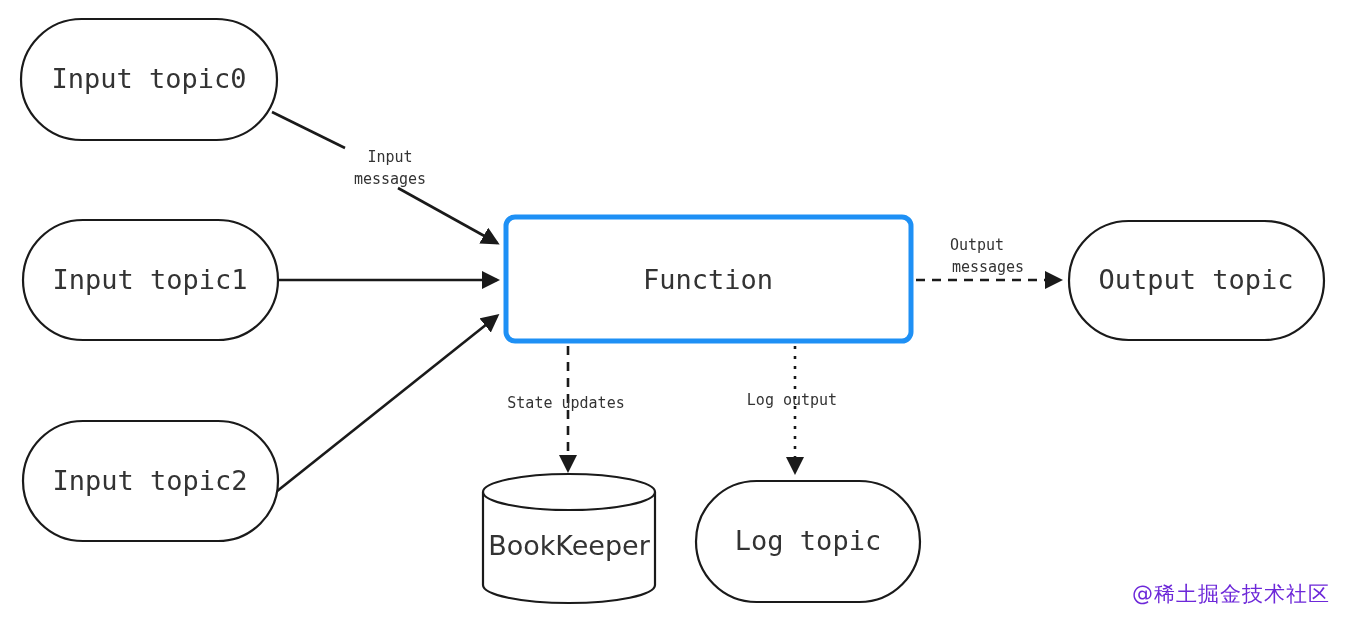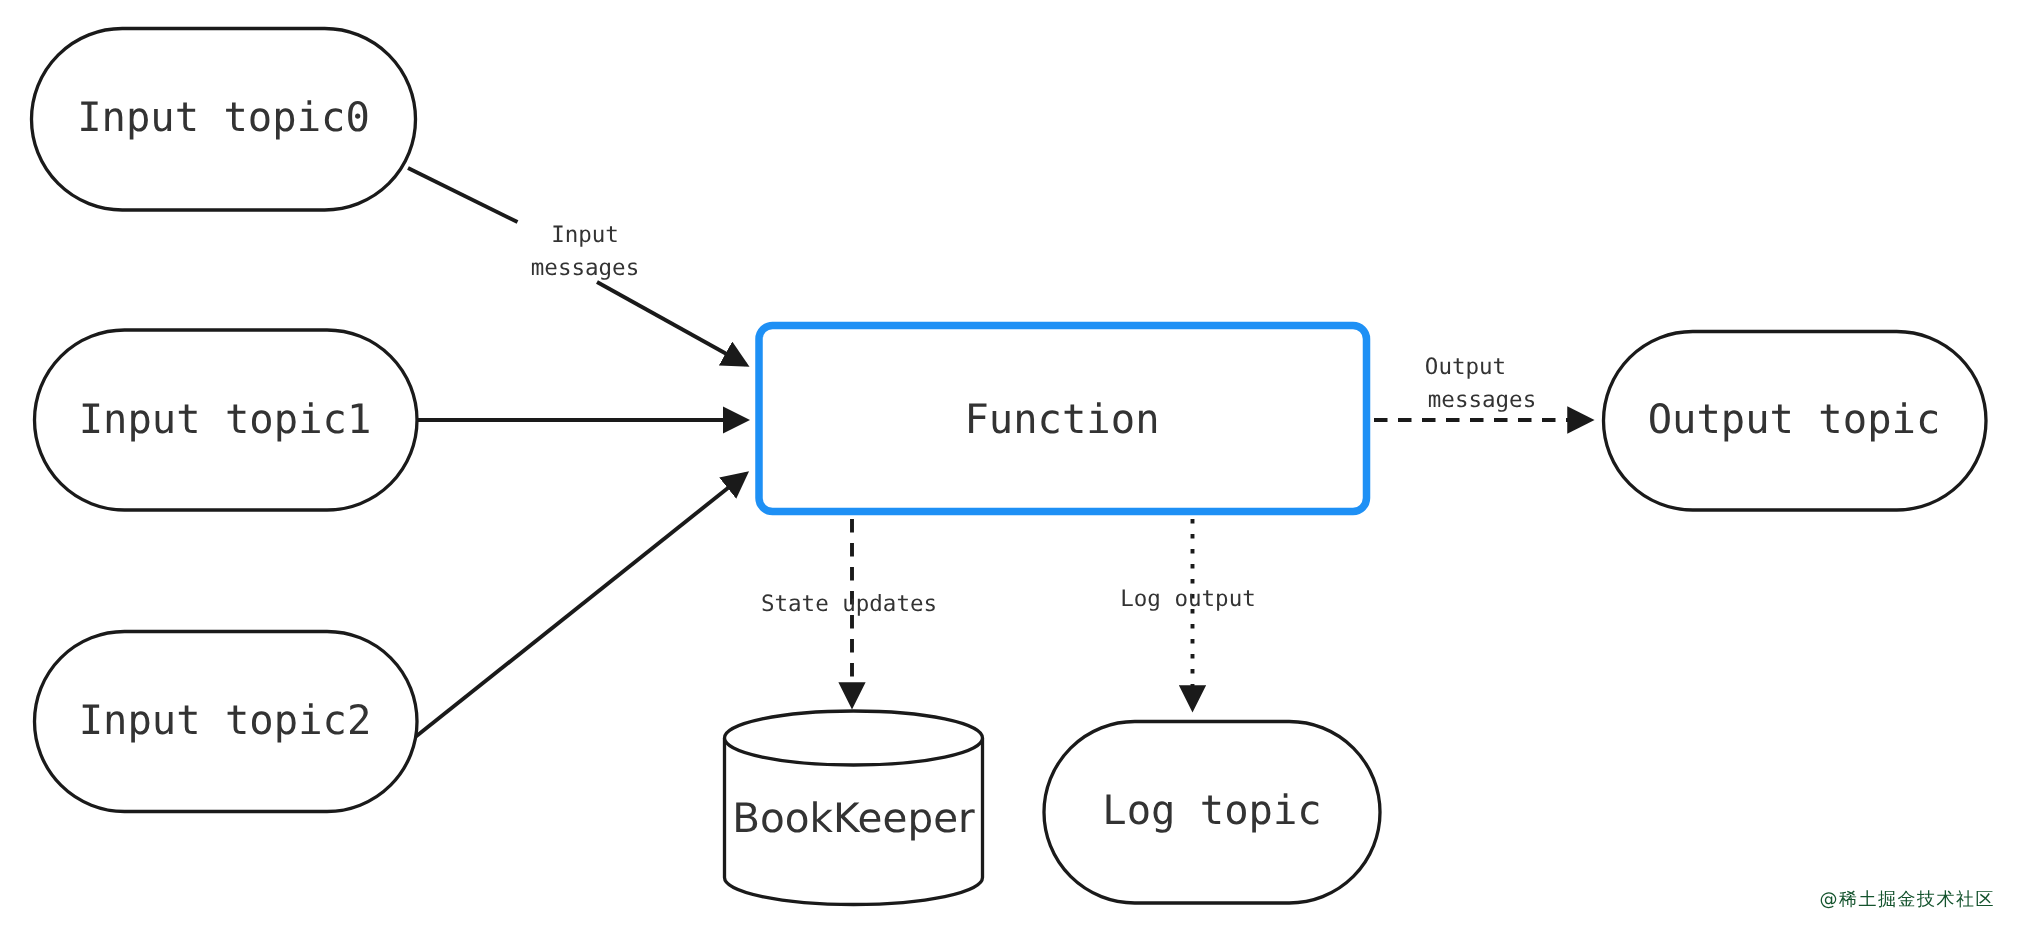--- a/index.html
+++ b/index.html
@@ -69,22 +69,22 @@
     stroke: #1a1a1a;
     stroke-width: 2.6;
     fill: none;
     stroke-dasharray: 3 7;
   }
   .watermark {
     position: absolute;
     right: 16px;
     bottom: 12px;
     font-family: "DejaVu Sans", sans-serif;
-    font-size: 12px;
-    color: #14532d;
+    font-size: 21px;
+    color: #6d28d9;
     letter-spacing: 1px;
     user-select: none;
     margin-top: 40px;
   }
 </style>
 </head>
 <body>
 
 <div id="canvas">
 

